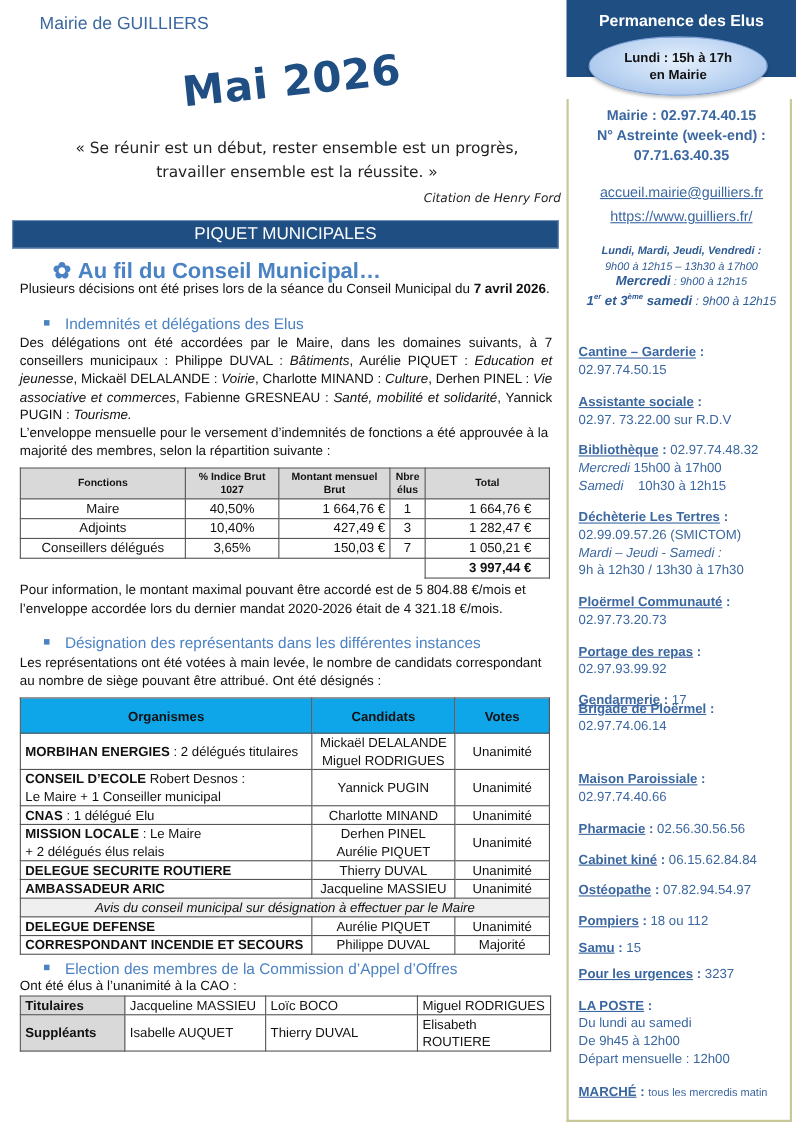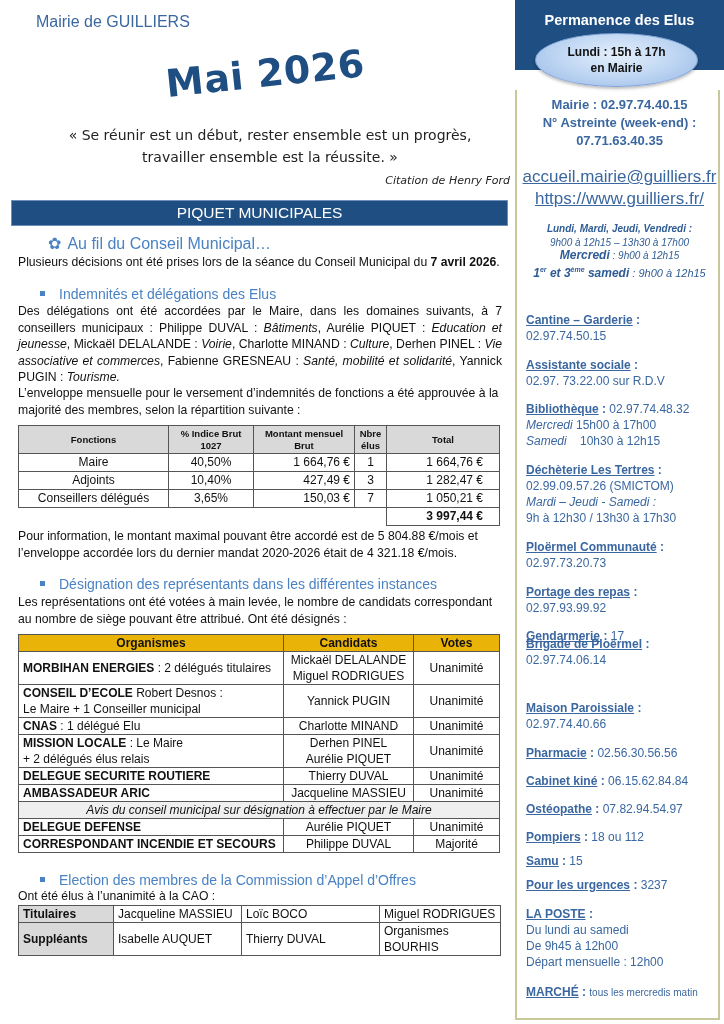--- a/index.html
+++ b/index.html
@@ -6,58 +6,58 @@
   html, body { width: 724px; height: 1024px; background: #ffffff; overflow: hidden; }
   body { font-family: "Liberation Sans", sans-serif; color: #111; position: relative; }
 
   .main { position: absolute; left: 0; top: 0; width: 515px; height: 1024px; }
   .org-name { position: absolute; left: 36px; top: 13px; font-size: 16px; color: #3b67a0; }
   .title { position: absolute; left: 166px; top: 62px; font-size: 38px; font-weight: bold; color: #1f4e82; transform: rotate(-6deg); transform-origin: left center; letter-spacing: 0.5px; font-family: "DejaVu Sans", sans-serif; }
   .quote { position: absolute; left: 40px; top: 124px; width: 460px; text-align: center; font-size: 14px; line-height: 22px; color: #222; font-family: "DejaVu Sans", sans-serif; }
   .quote-author { position: absolute; right: 5px; top: 174px; font-size: 11px; font-style: italic; color: #222; font-family: "DejaVu Sans", sans-serif; }
 
   .banner { position: absolute; left: 11px; top: 200px; width: 497px; height: 26px; background: #1f4e82; border: 1px solid #6f8fb8; color: #fff; text-align: center; font-size: 15.5px; line-height: 24px; }
-  .sub-head { position: absolute; left: 48px; top: 234px; font-size: 16px; font-weight: normal; color: #4a82c3; }
+  .sub-head { position: absolute; left: 48px; top: 234px; font-size: 20px; font-weight: bold; color: #4a82c3; }
   .sub-head .flower { color: #4a82c3; margin-right: 6px; }
   .para { position: absolute; left: 18px; font-size: 12.2px; line-height: 16.5px; color: #111; }
   .para b { font-weight: bold; }
   .para i { font-style: italic; }
   .justify { text-align: justify; text-align-last: left; }
 
   .bullet-head { position: absolute; left: 40px; font-size: 14px; color: #4a82c3; }
   .bullet-head .sq { display: inline-block; width: 5px; height: 5px; background: #4a82c3; margin-right: 14px; vertical-align: middle; position: relative; top: -2px; }
 
   table { border-collapse: collapse; position: absolute; font-size: 12px; }
   td, th { border: 1px solid #555; padding: 0 4px; }
   .t1 { left: 18px; top: 425px; width: 482px; }
   .t1 th { background: #d9d9d9; font-size: 9.5px; font-weight: bold; text-align: center; line-height: 12px; height: 28px; }
   .t1 td { height: 18px; line-height: 17px; }
   .t1 .c { text-align: center; }
   .t1 .r { text-align: right; padding-right: 16px; }
   .t1 .noborder { border: none; }
   .t1 .tot { font-weight: bold; }
 
   .t2 { left: 18px; top: 634px; width: 482px; }
-  .t2 th { background: #eab308; font-size: 12px; font-weight: bold; text-align: center; height: 17px; line-height: 16px; }
+  .t2 th { background: #0ea5e9; font-size: 12px; font-weight: bold; text-align: center; height: 32px; line-height: 16px; }
   .t2 td { line-height: 16px; font-size: 12px; }
   .t2 .c { text-align: center; }
   .t2 .gray { background: #efefef; font-style: italic; text-align: center; }
 
   .t3 { left: 18px; top: 905px; width: 483px; }
   .t3 td { height: 17px; line-height: 16px; font-size: 12px; }
   .t3 .lab { background: #d9d9d9; font-weight: bold; width: 95px; }
 
   
   .side { position: absolute; left: 515px; top: 0; width: 209px; height: 1024px; }
   .side-frame { position: absolute; left: 0; top: 90px; width: 205px; height: 930px; border: 2px solid #c8c89a; border-top: none; background: #fff; }
   .side-head { position: absolute; left: 0; top: 0; width: 209px; height: 70px; background: #1f4e82; }
   .side-title { position: absolute; left: 0; top: 12px; width: 209px; text-align: center; color: #fff; font-weight: bold; font-size: 14.5px; }
   .ellipse { position: absolute; left: 20px; top: 33px; width: 163px; height: 54px; border-radius: 50%; background: radial-gradient(ellipse at 50% 40%, #e4effc 0%, #bcd4f2 55%, #94b6e4 100%); border: 1px solid #7ea2d6; box-shadow: 0 2px 3px rgba(0,0,0,0.25); text-align: center; font-size: 12px; font-weight: bold; line-height: 16px; padding-top: 10px; color: #111; }
   .contact-main { position: absolute; left: 0; top: 96px; width: 209px; text-align: center; color: #3b67a0; font-weight: bold; font-size: 13px; line-height: 18px; }
-  .side-link { position: absolute; left: 0; width: 209px; text-align: center; color: #3b67a0; font-size: 17px; text-decoration: underline; }
+  .side-link { position: absolute; left: 0; width: 209px; text-align: center; color: #3b67a0; font-size: 13px; text-decoration: underline; }
   .hours { position: absolute; left: 0; top: 222px; width: 209px; text-align: center; color: #2f5c95; font-style: italic; font-size: 10px; line-height: 13.5px; }
   .hours .big { font-size: 12px; font-weight: bold; }
   .hours sup { font-size: 7px; }
   .info { position: absolute; left: 11px; font-size: 12px; line-height: 16px; color: #3b67a0; }
   .info .k { font-weight: bold; text-decoration: underline; }
   .info .kc { font-weight: bold; }
   .info i { font-style: italic; }
   .info .small { font-size: 10px; }
 </style>
 </head>
@@ -212,21 +212,21 @@
       <tr>
         <td class="lab">Titulaires</td>
         <td style="width:128px">Jacqueline MASSIEU</td>
         <td style="width:138px">Loïc BOCO</td>
         <td>Miguel RODRIGUES</td>
       </tr>
       <tr>
         <td class="lab">Suppléants</td>
         <td>Isabelle AUQUET</td>
         <td>Thierry DUVAL</td>
-        <td>Organismes BOURHIS</td>
+        <td>Elisabeth ROUTIERE</td>
       </tr>
     </tbody>
   </table>
 </div>
 
 <div class="side">
   <div class="side-frame"></div>
   <div class="side-head"></div>
   <div class="side-title">Permanence des Elus</div>
   <div class="ellipse">

